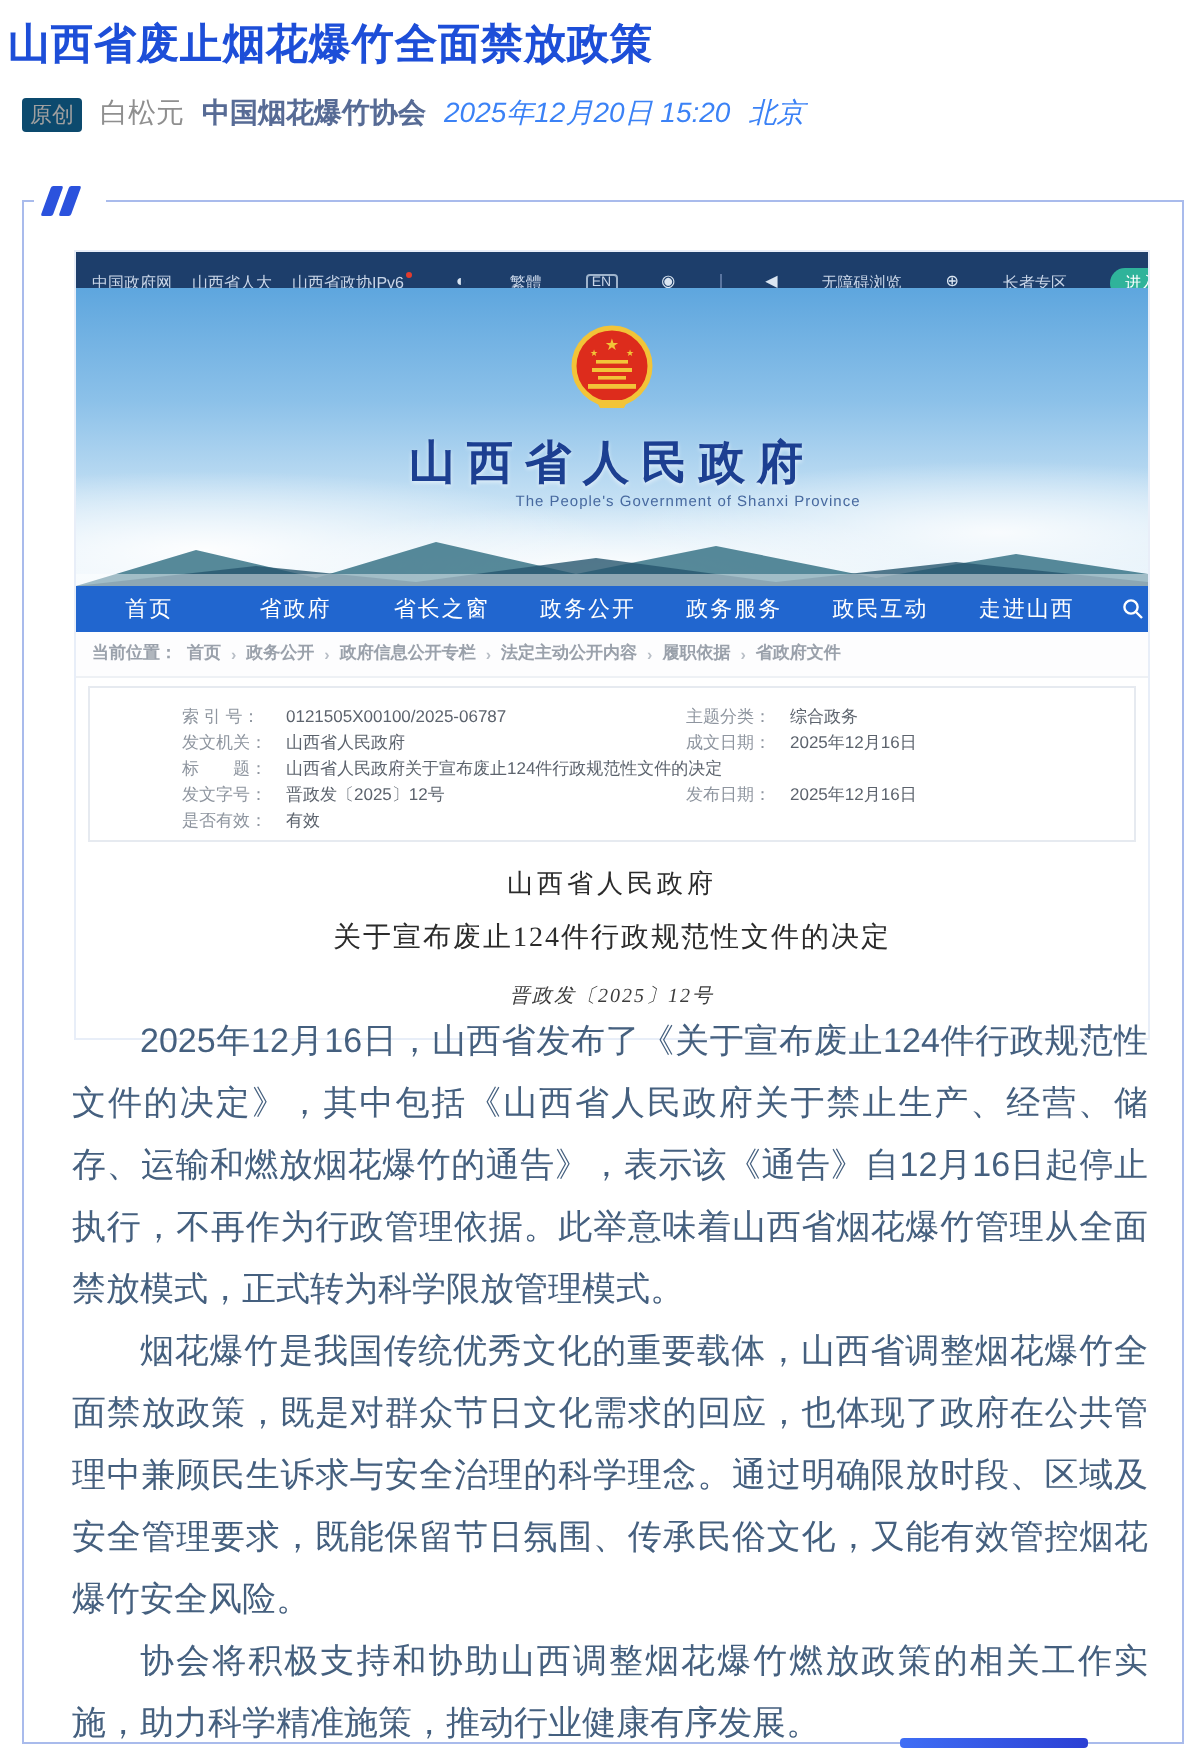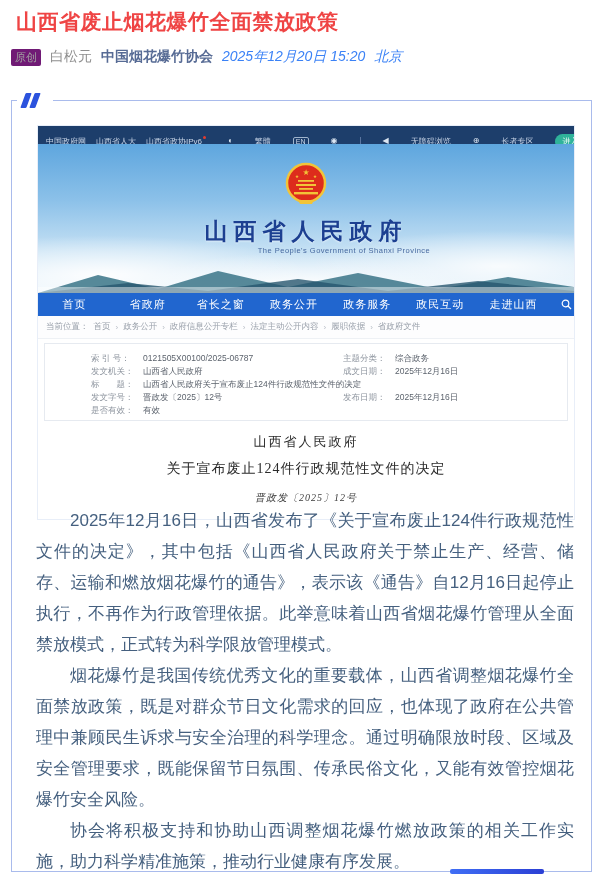--- a/index.html
+++ b/index.html
@@ -5,28 +5,28 @@
   * { margin:0; padding:0; box-sizing:border-box; }
   html,body { background:#fff; }
   .page {
     position:relative; width:600px; height:881px; margin:0 auto;
     background:#fff; overflow:hidden;
     font-family:"Liberation Sans","DejaVu Sans",sans-serif;
   }
 
   
   .article-title {
-    position:absolute; left:16px; top:8px; width:580px;
-    font-size:21px; font-weight:700; color:#ef4444; letter-spacing:.5px;
+    position:absolute; left:4px; top:8px; width:580px;
+    font-size:21px; font-weight:700; color:#1d4ed8; letter-spacing:.5px;
   }
   .byline {
     position:absolute; left:11px; top:48px; display:flex; align-items:center; gap:9px;
     font-size:14px; white-space:nowrap;
   }
-  .orig-badge { background:#701a75; color:#a0a0a0; font-size:11px; padding:1px 4px; border-radius:2px; }
+  .orig-badge { background:#0c4a6e; color:#a0a0a0; font-size:11px; padding:1px 4px; border-radius:2px; }
   .author { color:#8f8f8f; }
   .account { color:#576b95; font-weight:600; cursor:pointer; }
   .pub-date, .pub-loc { color:#3b82f6;font-style:italic; }
 
   
   .quote-box {
     position:absolute; left:11px; top:100px; width:581px; height:772px;
     border:1px solid #a9bbec; background:#fff;
   }
   .quote-glyph {
@@ -84,21 +84,21 @@
   .mountains { position:absolute; bottom:0; left:0; width:100%; height:30px; }
   .navbar {
     height:23px; background:#2166cf; display:flex; align-items:center;
     color:#fff; font-size:11px;
   }
   .nav-item { flex:1; text-align:center; letter-spacing:1px; }
   .nav-search { width:24px; display:flex; justify-content:flex-end; padding-right:2px; }
   .crumb {
     height:23px; display:flex; align-items:center; gap:5px;
     font-size:8.5px; color:#9aa1ab; padding-left:8px; background:#fdfdfe;
-    border-bottom:1px solid #eef1f5; white-space:nowrap; overflow:hidden;
+    border-bottom:1px solid #eef1f5; white-space:nowrap; overflow:hidden;font-weight:bold;
   }
   .crumb .sep { color:#b8bec6; font-size:8px; }
   .meta-table {
     position:relative; margin:4px 6px 0 6px; height:78px;
     border:1px solid #e6eaf0; background:#fff; font-size:8.5px;
   }
   .meta-col { position:absolute; top:8px; }
   .meta-col.left { left:30px;margin-left:16px; }
   .meta-col.right { left:298px; }
   .meta-row { display:flex; line-height:13px; height:13px; white-space:nowrap; }

